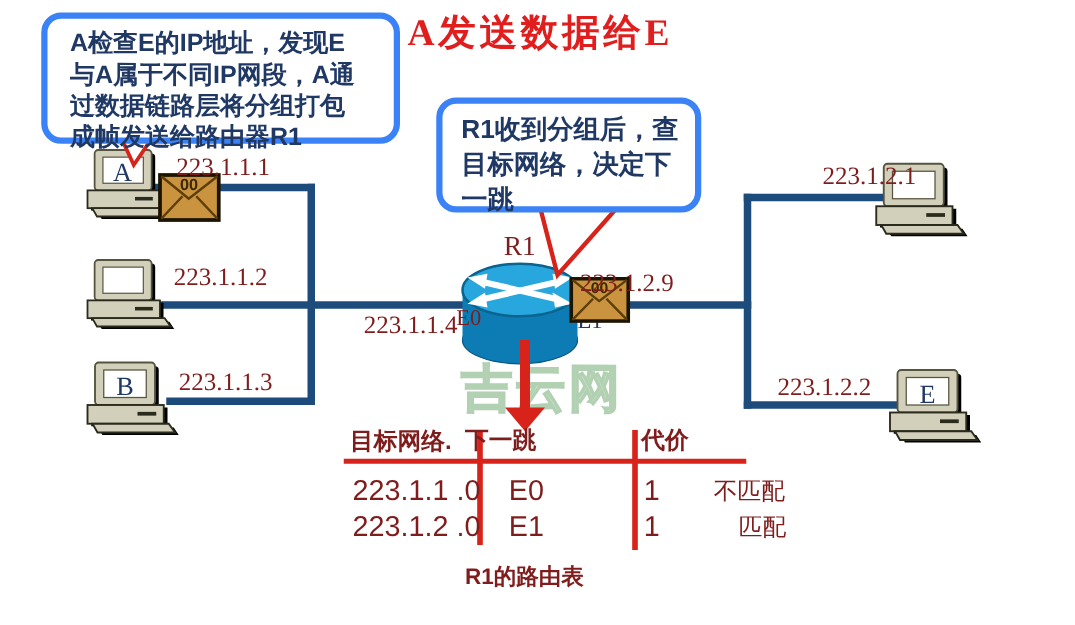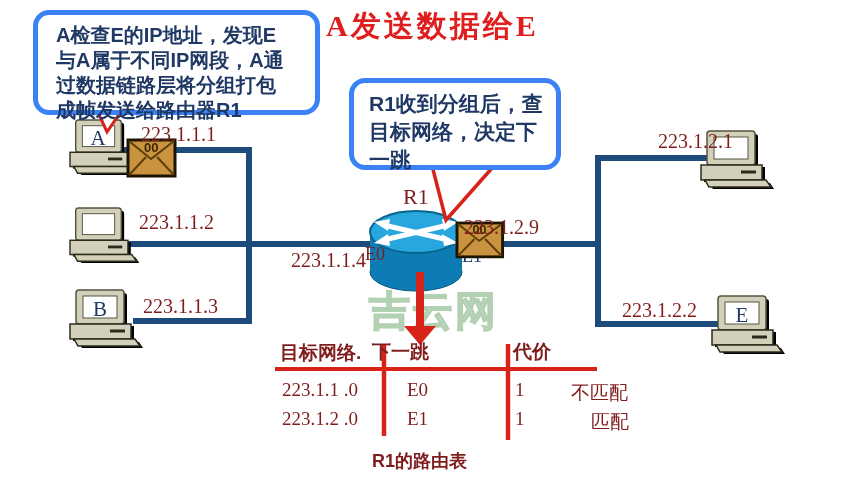--- a/index.html
+++ b/index.html
@@ -15,21 +15,21 @@
   .bubble{background:#ffffff;border:5px solid #3b82f6;border-radius:16px;
           color:#1f3864;font-weight:bold;white-space:pre-line;z-index:3;}
   #bubble-a{left:33px;top:10px;width:287px;height:105px;padding:8px 10px 8px 18px;
             font-size:20px;line-height:25px;box-sizing:border-box;}
   #bubble-r1{left:349px;top:78px;width:212px;height:92px;padding:7px 8px 6px 15px;
              font-size:21px;line-height:28px;box-sizing:border-box;}
   .ip{font-family:"Liberation Serif","DejaVu Serif",serif;font-size:20px;}
   .iface{font-family:"Liberation Serif","DejaVu Serif",serif;font-size:18px;}
   #router-name{left:403px;top:184px;font-size:22px;font-family:"Liberation Serif","DejaVu Serif",serif;}
   .th{font-size:19px;font-weight:bold;}
-  .td-num{font-family:Liberation Serif, serif;font-size:19px;text-align:center;}
+  .td-num{font-family:Liberation Sans, sans-serif;font-size:23px;text-align:center;}
   .td-note{font-size:19px;font-weight:normal;}
   #rt-caption{left:372px;top:449px;font-size:18px;font-weight:bold;}
 </style>
 </head>
 <body>
 
 <div id="stage">
 
   <div id="watermark" class="abs">吉云网</div>
 

